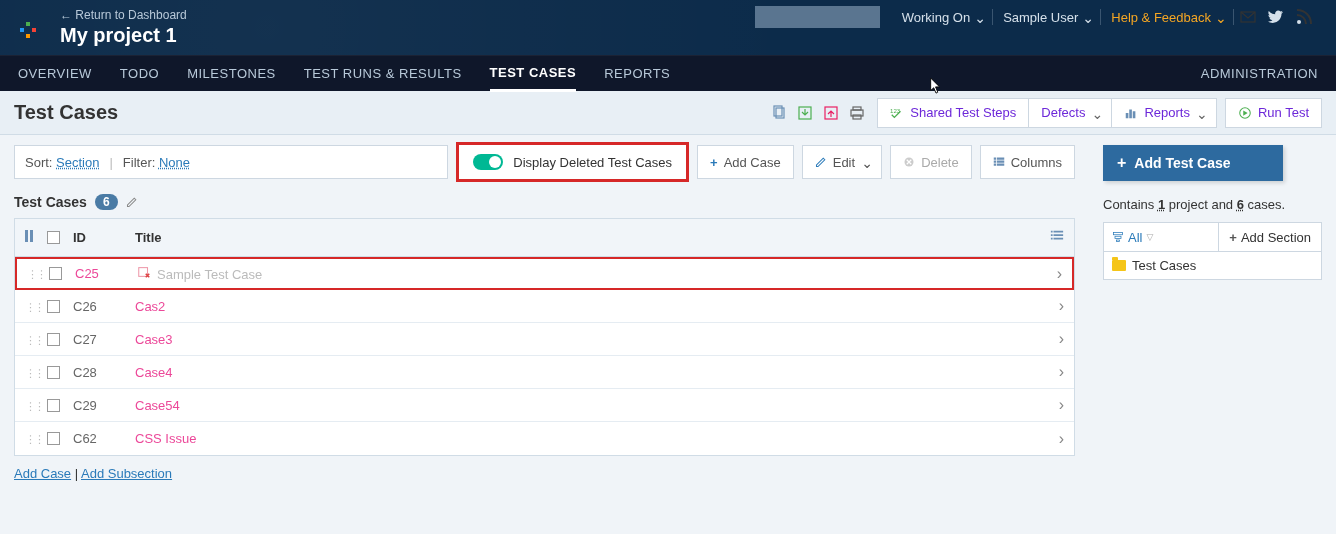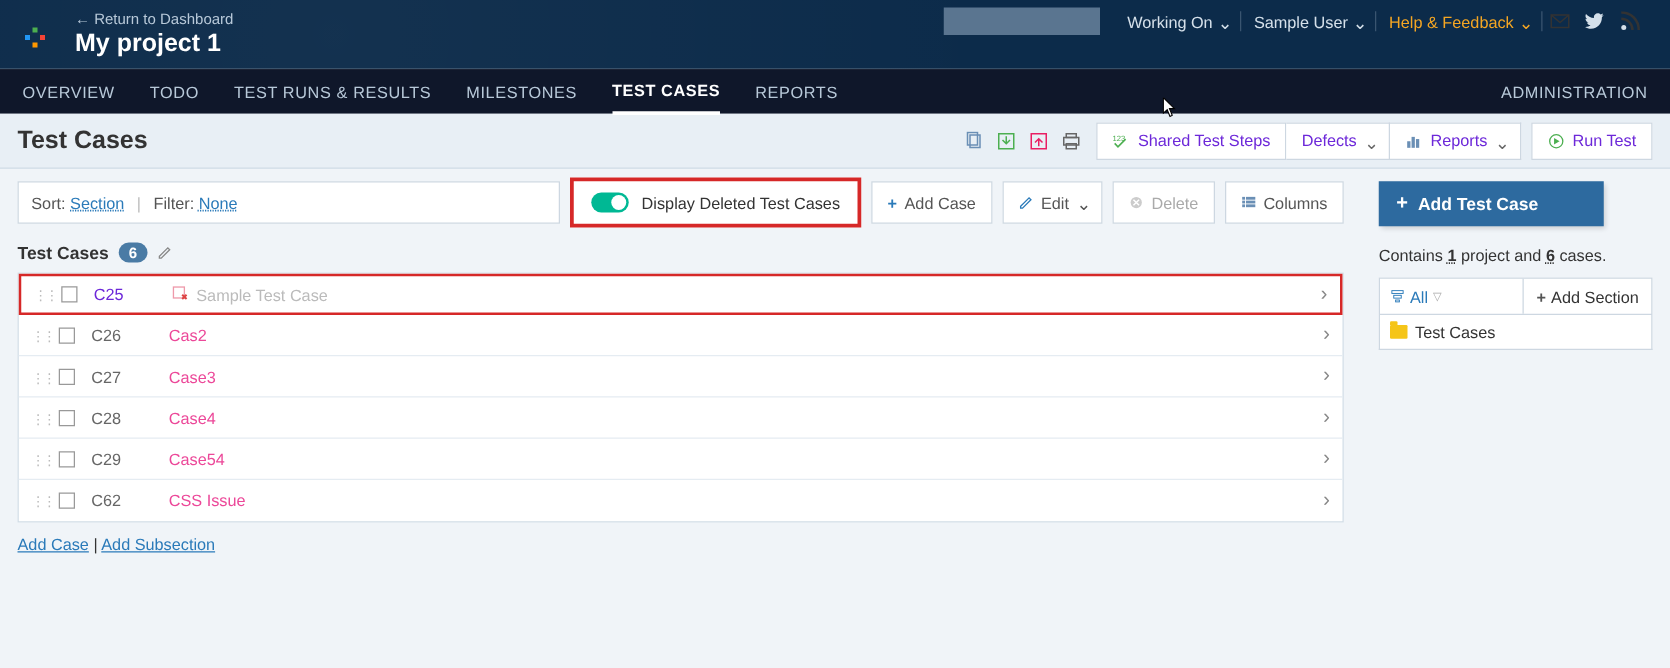--- a/index.html
+++ b/index.html
@@ -72,21 +72,21 @@
 .col-check { width: 26px; }
 .col-id { width: 62px; }
 .col-title { flex: 1; }
 .col-actions { width: 28px; text-align: right; }
 .checkbox { width: 13px; height: 13px; border: 1px solid #999; background: #fff; cursor: pointer; }
 .case-row { display: flex; align-items: center; height: 33px; padding: 0 10px; border-bottom: 1px solid #e5ecf2; font-size: 13px; }
 .case-row:last-child { border-bottom: none; }
 .case-row.deleted { border: 2px solid #d62828; background: #fff; color: #aaa; }
 .case-row.deleted .case-link { color: #bbb; }
 .case-row .id { color: #666; }
-.case-row.deleted .id { color: #6d28d9; }
+.case-row.deleted .id { color: #ec4899; }
 .case-link { color: #ec4899; cursor: pointer; }
 .drag-dots { color: #bbb; cursor: grab; font-size: 11px; letter-spacing: -2px; }
 .row-chevron { color: #888; font-size: 16px; cursor: pointer; }
 .deleted-icon { display: inline-flex; margin-right: 6px; position: relative; }
 
 
 .bottom-links { margin-top: 10px; font-size: 13px; }
 .bottom-links a { color: #2a7ab9; text-decoration: underline; cursor: pointer; }
 
 
@@ -146,22 +146,22 @@
         <circle cx="3" cy="13" r="2"></circle>
         <path d="M1 6 C6 6 10 10 10 15" fill="none" stroke="currentColor" stroke-width="2"></path>
         <path d="M1 1 C9 1 15 7 15 15" fill="none" stroke="currentColor" stroke-width="2"></path>
       </svg>
   </div>
 </div>
 
 <div class="nav-tabs">
   <div class="nav-tab">OVERVIEW</div>
   <div class="nav-tab">TODO</div>
+  <div class="nav-tab">MILESTONES</div>
   <div class="nav-tab">TEST RUNS &amp; RESULTS</div>
-  <div class="nav-tab">MILESTONES</div>
   <div class="nav-tab active">TEST CASES</div>
   <div class="nav-tab">REPORTS</div>
   <div class="nav-admin">ADMINISTRATION</div>
 </div>
 
 <div class="toolbar">
   <div class="page-title">Test Cases</div>
   <div class="toolbar-icons">
     <svg class="tb-icon" viewBox="0 0 16 16">
         <rect x="3" y="1" width="8" height="10" fill="none" stroke="#6a8fb5" stroke-width="1.2"></rect>
@@ -261,20 +261,43 @@
 
     <div class="section-title">
       <span class="name">Test Cases</span>
       <span class="badge">6</span>
       <svg class="pencil-icon" viewBox="0 0 16 16">
           <path d="M2 14 L4 14 L13 5 L11 3 L2 12 Z" fill="none" stroke="#888" stroke-width="1.4"></path>
         </svg>
     </div>
 
     <div class="case-table">
+      <div class="case-hdr">
+        <div class="col-drag">
+          <svg width="8" height="12" viewBox="0 0 8 12">
+              <rect x="0" y="0" width="3" height="12" fill="#6a8fb5"></rect>
+              <rect x="5" y="0" width="3" height="12" fill="#6a8fb5"></rect>
+            </svg>
+        </div>
+        <div class="col-check">
+            <div class="checkbox"></div>
+          </div>
+        <div class="col-id">ID</div>
+        <div class="col-title">Title</div>
+        <div class="col-actions">
+          <svg width="14" height="14" viewBox="0 0 16 16">
+              <rect x="1" y="2" width="2" height="2" fill="#6a8fb5"></rect>
+              <rect x="4" y="2" width="11" height="2" fill="#6a8fb5"></rect>
+              <rect x="1" y="6" width="2" height="2" fill="#6a8fb5"></rect>
+              <rect x="4" y="6" width="11" height="2" fill="#6a8fb5"></rect>
+              <rect x="1" y="10" width="2" height="2" fill="#6a8fb5"></rect>
+              <rect x="4" y="10" width="11" height="2" fill="#6a8fb5"></rect>
+            </svg>
+        </div>
+      </div>
       <div id="table-body">
           <div class="case-row deleted">
             <div class="col-drag"><span class="drag-dots">⋮⋮</span></div>
             <div class="col-check">
               <div class="checkbox"></div>
             </div>
             <div class="col-id"><span class="id">C25</span></div>
             <div class="col-title"><span class="deleted-icon">
                 <svg width="14" height="14" viewBox="0 0 16 16">
                   <rect x="2" y="3" width="10" height="10" fill="none" stroke="#e9a" stroke-width="1.2"></rect>

